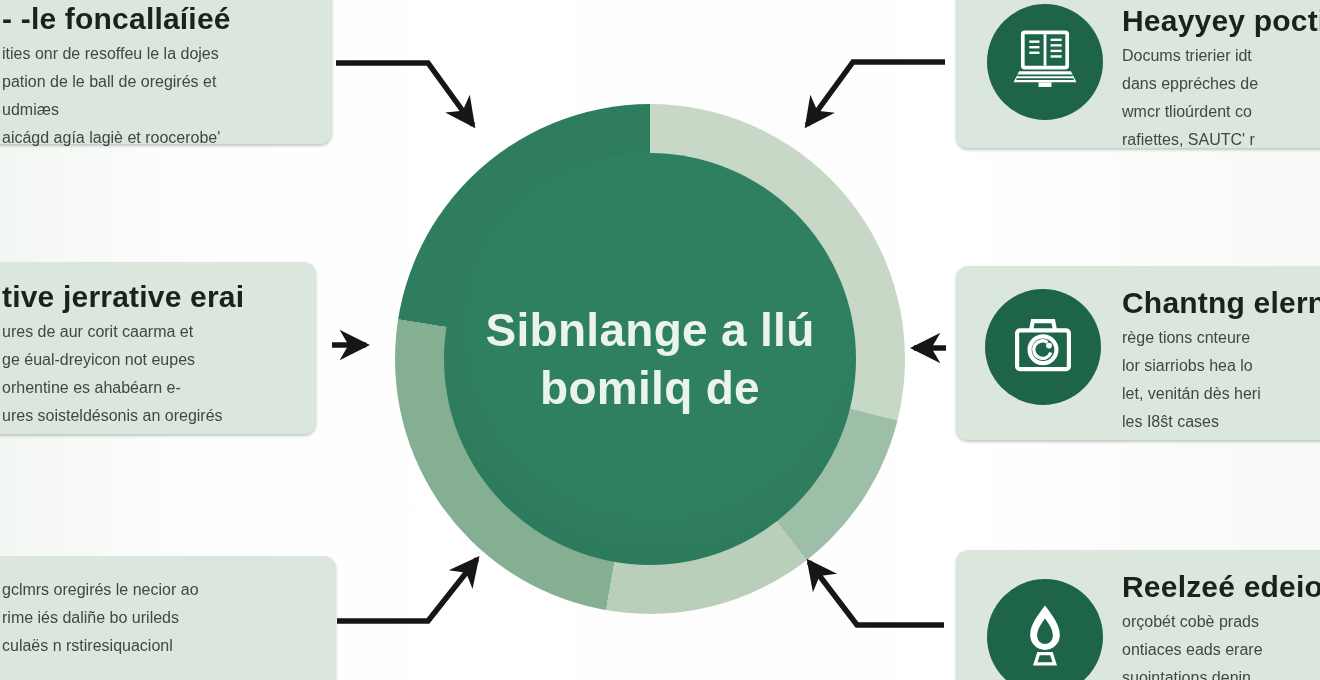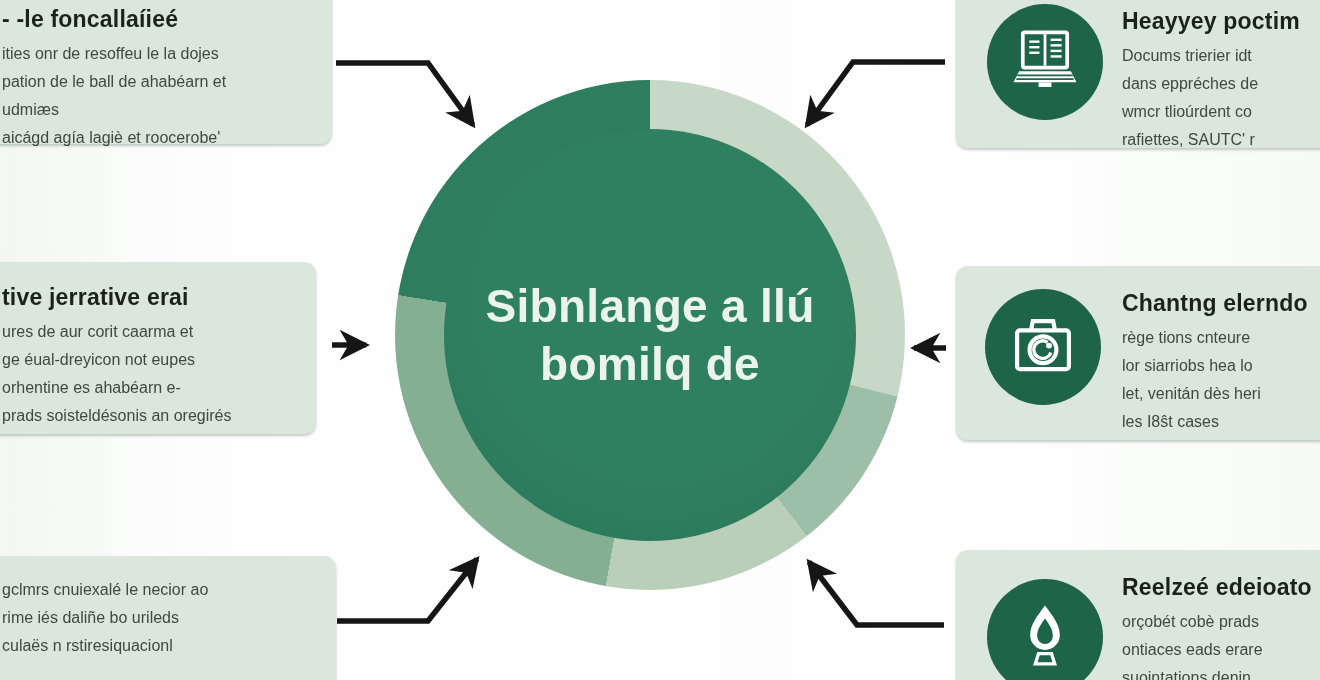--- a/index.html
+++ b/index.html
@@ -8,37 +8,37 @@
     position:relative;width:1320px;height:680px;overflow:hidden;
     background:linear-gradient(90deg,#f3f7f3 0%,#fdfdfd 14%,#ffffff 38%,#fcfdfc 58%,#ffffff 72%,#f7faf7 100%);
   }
   
   .sidebox{
     position:absolute;background:#dbe7dc;border-radius:12px;
     box-shadow:0 2px 3px rgba(35,75,50,.28);
   }
   .sidebox .content{position:relative;}
   .box-title{
-    font-weight:700;color:#19231a;font-size:23px;line-height:30px;
+    font-weight:700;color:#19231a;font-size:30px;line-height:30px;
     margin:0 0 6px 0;white-space:nowrap;letter-spacing:.2px;
   }
   .box-line{
     color:#3c4a40;font-size:16px;line-height:28px;white-space:nowrap;
   }
   .left-box .content{padding:20px 0 0 26px;}
   .right-box .content{padding:22px 0 0 166px;}
   
   .icon-circle{
     position:absolute;width:116px;height:116px;border-radius:50%;
     background:#1d6449;display:flex;align-items:center;justify-content:center;
   }
   .icon-circle svg{width:74px;height:74px;display:block;}
   
   .center-ring{
-    position:absolute;left:395px;top:80px;width:510px;height:510px;border-radius:50%;
+    position:absolute;left:395px;top:104px;width:510px;height:510px;border-radius:50%;
   }
   .center-inner{
     position:absolute;left:49px;top:49px;width:412px;height:412px;border-radius:50%;
     background:radial-gradient(circle at 52% 42%,#2f8060 55%,#2a745a 100%);
     display:flex;flex-direction:column;align-items:center;justify-content:center;
   }
   .center-line{
     color:#eaf4ea;font-size:46px;font-weight:700;line-height:58px;
     text-align:center;white-space:nowrap;letter-spacing:.3px;
   }
@@ -47,39 +47,39 @@
 </style>
 </head>
 <body>
 
 <div class="canvas">
 
   <div class="sidebox left-box" style="left:-24px;top:-16px;width:356px;height:160px;">
     <div class="content">
       <div class="box-title">- -le foncallaíieé</div>
       <div class="box-line">ities onr de resoffeu le la dojes</div>
-      <div class="box-line">pation de le ball de ahabéarn et</div>
+      <div class="box-line">pation de le ball de oregirés et</div>
       <div class="box-line">udmiæs</div>
       <div class="box-line">aicágd agía lagiè et roocerobe'</div>
     </div>
   </div>
 
   <div class="sidebox left-box" style="left:-24px;top:262px;width:340px;height:172px;">
     <div class="content">
       <div class="box-title">tive jerrative erai</div>
       <div class="box-line">ures de aur corit caarma et</div>
       <div class="box-line">ge éual-dreyicon not eupes</div>
       <div class="box-line">orhentine es ahabéarn e-</div>
-      <div class="box-line">prads soisteldésonis an oregirés</div>
+      <div class="box-line">ures soisteldésonis an oregirés</div>
     </div>
   </div>
 
   <div class="sidebox left-box" style="left:-24px;top:556px;width:360px;height:160px;">
     <div class="content">
-      <div class="box-line">gclmrs cnuiexalé le necior ao</div>
+      <div class="box-line">gclmrs oregirés le necior ao</div>
       <div class="box-line">rime iés daliñe bo urileds</div>
       <div class="box-line">culaës n rstiresiquacionl</div>
     </div>
   </div>
 
   <div class="sidebox right-box" style="left:956px;top:-16px;width:380px;height:164px;">
     <div class="icon-circle" style="left:31px;top:20px;">
       <svg viewBox="0 0 80 80">
         <rect x="16" y="8" width="48" height="38" rx="2" fill="none" stroke="#ffffff" stroke-width="4"></rect>
         <line x1="40" y1="10" x2="40" y2="44" stroke="#ffffff" stroke-width="3"></line>

